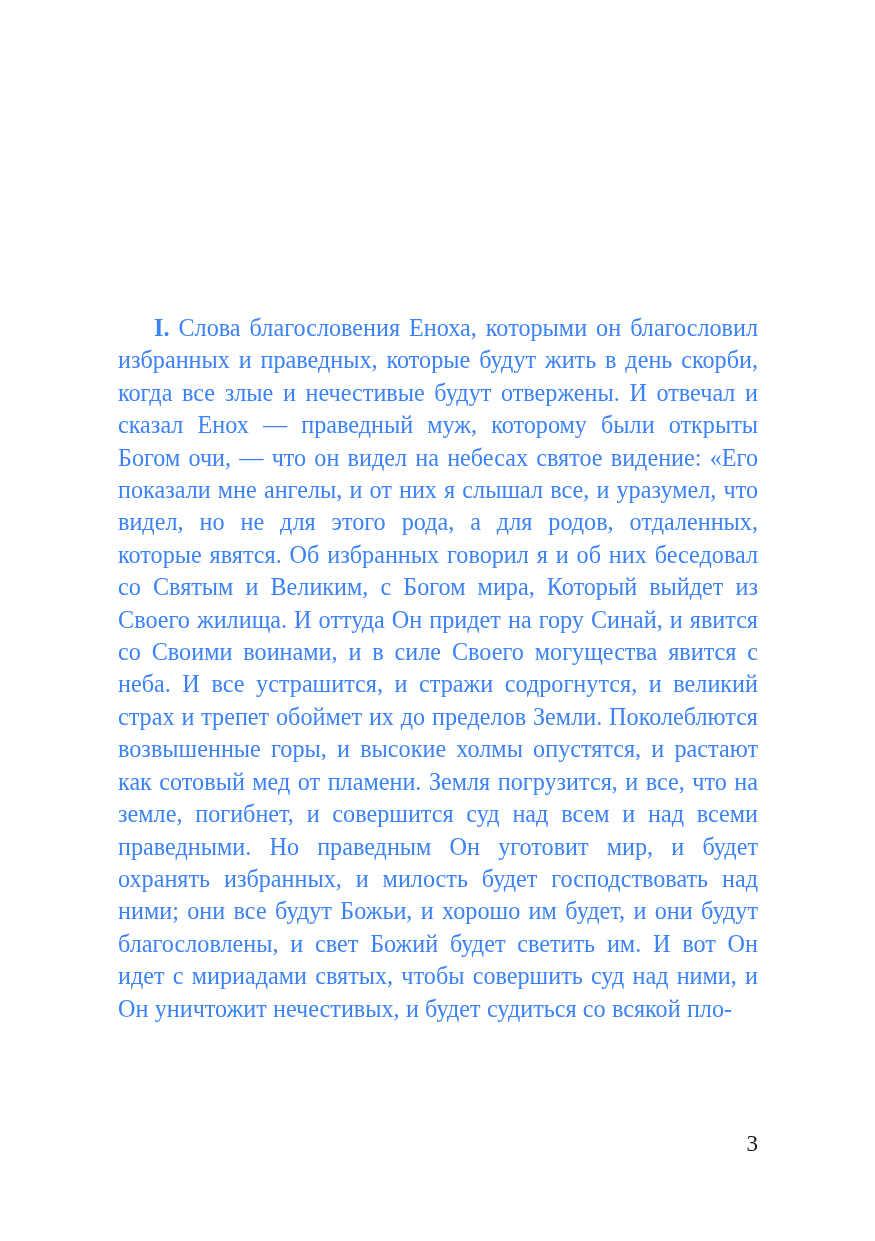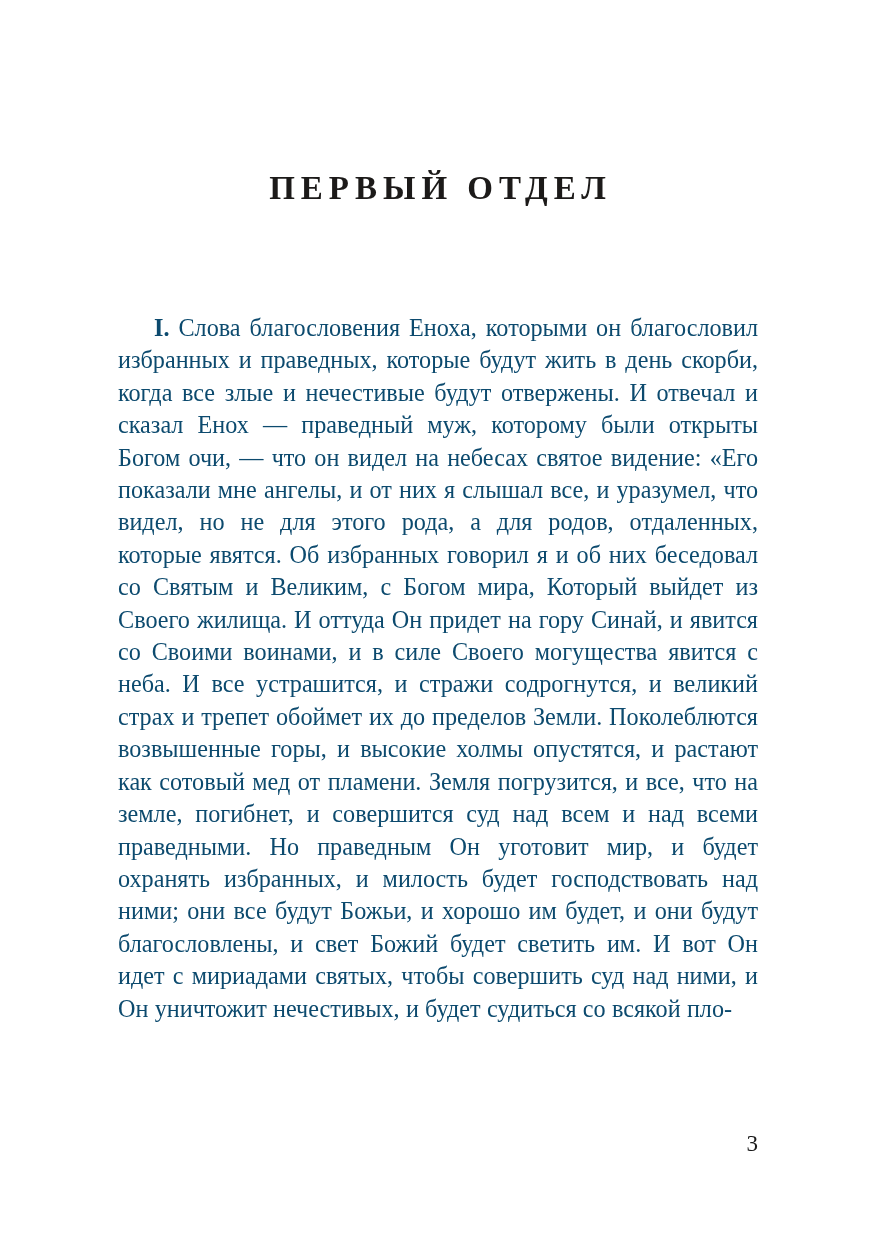--- a/index.html
+++ b/index.html
@@ -47,21 +47,21 @@
     width: 640px;
   }
 
   .body-paragraph {
     margin: 0;
     font-size: 24.2px;
     line-height: 32.4px;
     text-align: justify;
     text-justify: inter-word;
     text-indent: 36px;
-    color: #0c4a6e;
+    color: #3b82f6;
     hyphens: manual;
     word-spacing: 0.2px;
   }
 
   .verse-marker {
     font-weight: bold;
   }
 
   
   .folio {
@@ -73,21 +73,20 @@
     font-size: 23px;
     line-height: 30px;
     color: #1a1a1a;
   }
 </style>
 </head>
 <body>
 
 <div class="page">
 
-  <h1 class="section-title">ПЕРВЫЙ ОТДЕЛ</h1>
 
   <div class="textblock">
     <p class="body-paragraph"><span class="verse-marker">I.</span><span> Слова благословения Еноха, которыми он благословил избранных и праведных, которые будут жить в день скорби, когда все злые и нечестивые будут отвержены. И отвечал и сказал Енох — праведный муж, которому были открыты Богом очи, — что он видел на небесах святое видение: «Его показали мне ангелы, и от них я слышал все, и уразумел, что видел, но не для этого рода, а для родов, отдаленных, которые явятся. Об избранных говорил я и об них беседовал со Святым и Великим, с Богом мира, Который выйдет из Своего жилища. И оттуда Он придет на гору Синай, и явится со Своими воинами, и в силе Своего могущества явится с неба. И все устрашится, и стражи содрогнутся, и великий страх и трепет обоймет их до пределов Земли. Поколеблются возвышенные горы, и высокие холмы опустятся, и растают как сотовый мед от пламени. Земля погрузится, и все, что на земле, погибнет, и совершится суд над всем и над всеми праведными. Но праведным Он уготовит мир, и будет охранять избранных, и милость будет господствовать над ними; они все будут Божьи, и хорошо им будет, и они будут благословлены, и свет Божий будет светить им. И вот Он идет с мириадами святых, чтобы совершить суд над ними, и Он уничтожит нечестивых, и будет судиться со всякой пло-</span></p>
   </div>
 
   <div class="folio">3</div>
 
 </div>
 
 </body></html>

